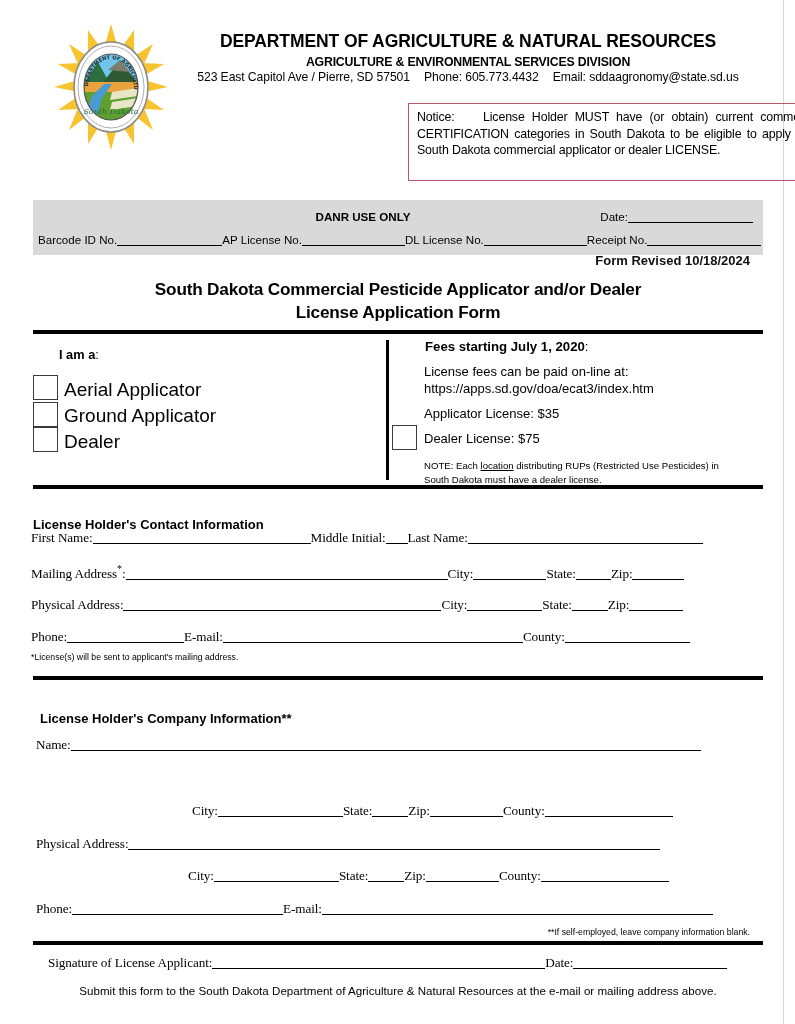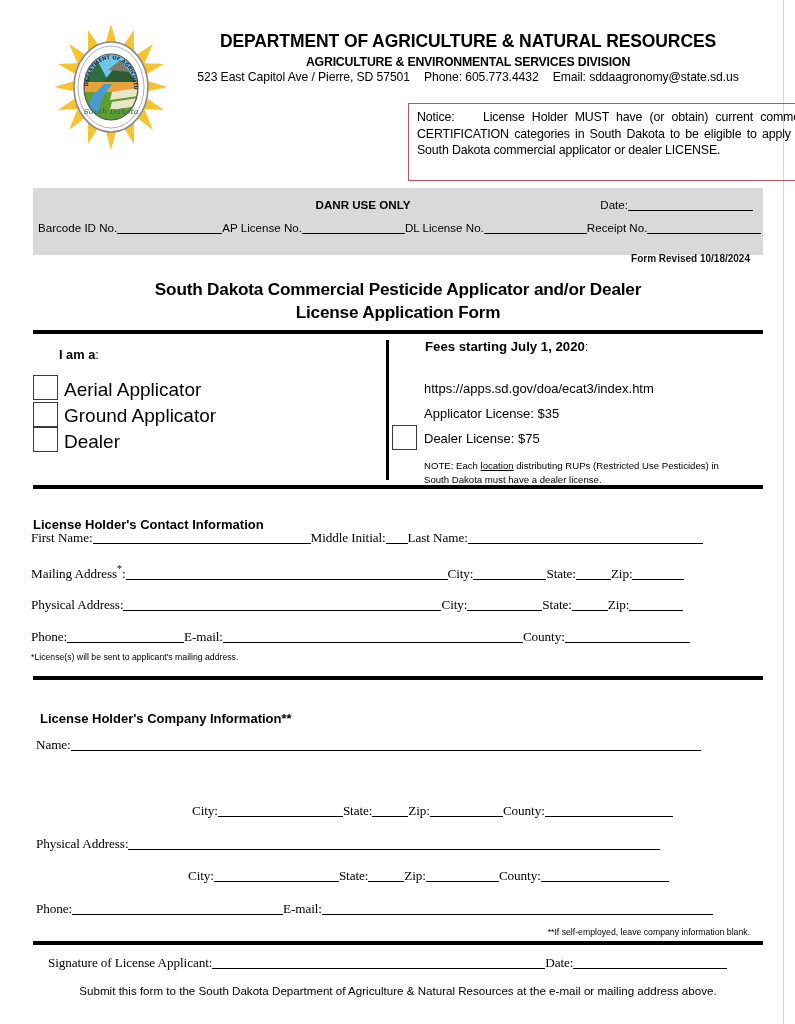--- a/index.html
+++ b/index.html
@@ -64,43 +64,43 @@
     line-height: 1.33;
     text-align: justify;
     text-align-last: left;
     letter-spacing: -0.15px;
   }
   .notice .lead { display:inline-block; width: 66px; }
 
   
   .danr {
     position: absolute;
-    left: 33px; top: 188px;
-    width: 730px; height: 67px;
+    left: 33px; top: 200px;
+    width: 730px; height: 55px;
     background: #d9d9d9;
     padding-left: 40px;
   }
   .danr-title {
     position: absolute; left: 0; top: 10px; width: 660px;
     text-align: center;
     font-size: 11.6px; font-weight: bold;
   }
   .danr-date {
     position: absolute; right: 10px; top: 10px;
     font-size: 11.6px;
   }
   .danr-row2 {
     position: absolute; left: 5px; top: 33px; width: 722px;
     font-size: 11.6px; white-space: nowrap;
   }
   .ul { border-bottom: 1.1px solid #000; display: inline-block; height: 13px; vertical-align: -2px; }
   .form-rev {
     position: absolute;
     right: 33px; top: 253px;
-    font-size: 10px; font-weight: bold; color: #111;
+    font-size: 13px; font-weight: bold; color: #111;
   }
 
   
   .main-title {
     position: absolute;
     left: 33px; top: 278px; width: 730px;
     text-align: center;
     font-size: 17.2px; font-weight: bold; line-height: 1.32;
     letter-spacing: -0.2px;
   }
@@ -270,20 +270,21 @@
   <div class="cbox" style="left:33px; top:402px"></div>
   <div class="cblabel" style="left:64px; top:405px">Ground Applicator</div>
 
   <div class="cbox" style="left:33px; top:427px"></div>
   <div class="cblabel" style="left:64px; top:431px">Dealer</div>
 
   <div class="vdivider"></div>
 
   <div class="fees-title"><span>Fees starting July 1, 2020</span><span class="nb">:</span></div>
 
+  <div class="fees-line" style="top:363px">License fees can be paid on-line at:</div>
   <div class="fees-line" style="top:380px">https://apps.sd.gov/doa/ecat3/index.htm</div>
   <div class="fees-line" style="top:405px">Applicator License: $35</div>
 
   <div class="cbox" style="left:392px; top:425px"></div>
   <div class="fees-line" style="top:430px">Dealer License: $75</div>
 
   <div class="fees-note"><span>NOTE:  Each </span><u>location</u><span> distributing RUPs (Restricted Use Pesticides) in South Dakota must have a dealer license.</span></div>
 
   <div class="rule thick" style="top:485px"></div>
 

